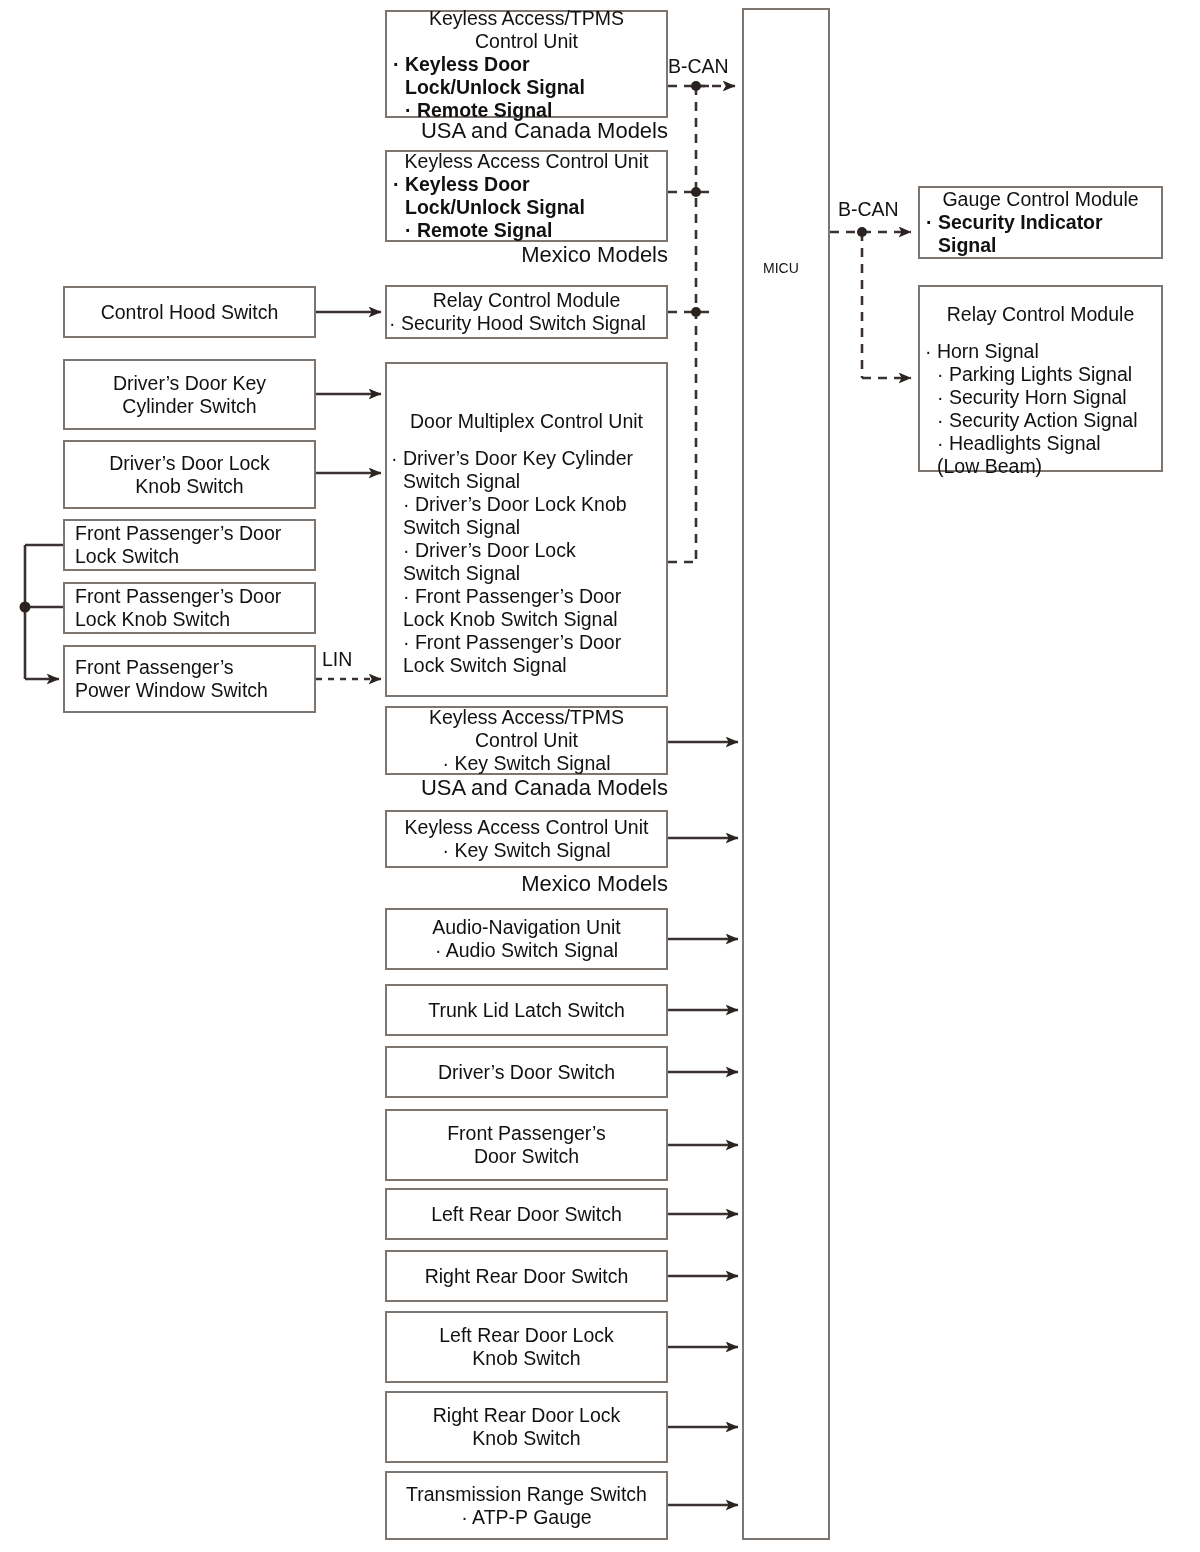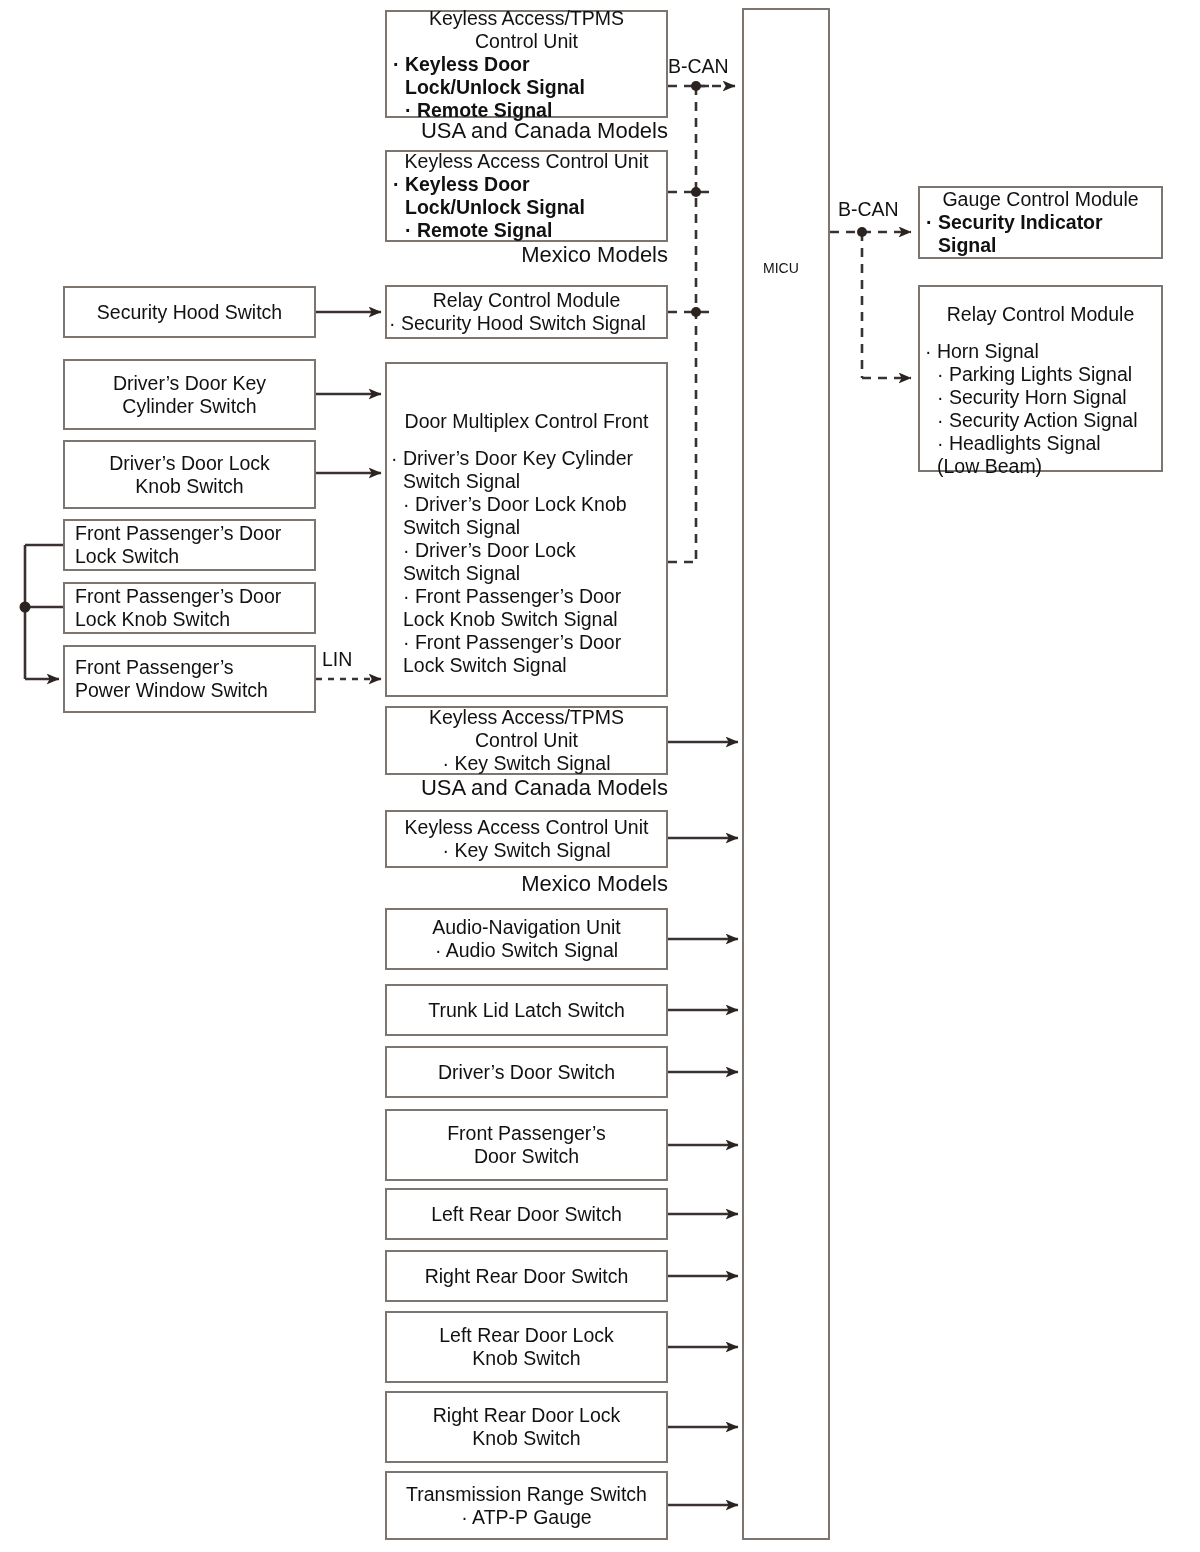--- a/index.html
+++ b/index.html
@@ -158,21 +158,21 @@
 · Remote Signal</div>
   </div>
   <div class="caption" style="left:368px;top:244px;width:300px;">Mexico Models</div>
 
   <div class="box" style="left:385px;top:285px;width:283px;height:54px;">
     <div class="ttl">Relay Control Module</div>
     <div class="sig" style="padding-left:2px;">· Security Hood Switch Signal</div>
   </div>
 
   <div class="box" style="left:63px;top:286px;width:253px;height:52px;">
-    <div class="ttl">Security Hood Switch</div>
+    <div class="ttl">Control Hood Switch</div>
   </div>
 
   <div class="box" style="left:63px;top:359px;width:253px;height:71px;">
     <div class="ttl">Driver’s Door Key
 Cylinder Switch</div>
   </div>
 
   <div class="box" style="left:63px;top:440px;width:253px;height:69px;">
     <div class="ttl">Driver’s Door Lock
 Knob Switch</div>
@@ -187,21 +187,21 @@
     <div class="ttl left">Front Passenger’s Door
 Lock Knob Switch</div>
   </div>
 
   <div class="box" style="left:63px;top:645px;width:253px;height:68px;">
     <div class="ttl left">Front Passenger’s
 Power Window Switch</div>
   </div>
 
   <div class="box" style="left:385px;top:362px;width:283px;height:335px;justify-content:flex-start;">
-    <div class="ttl" style="margin-top:46px;">Door Multiplex Control Front</div>
+    <div class="ttl" style="margin-top:46px;">Door Multiplex Control Unit</div>
     <div class="sig" style="padding-left:16px;text-indent:-12px;margin-top:14px;">· Driver’s Door Key Cylinder
 Switch Signal
 · Driver’s Door Lock Knob
 Switch Signal
 · Driver’s Door Lock
 Switch Signal
 · Front Passenger’s Door
 Lock Knob Switch Signal
 · Front Passenger’s Door
 Lock Switch Signal</div>

